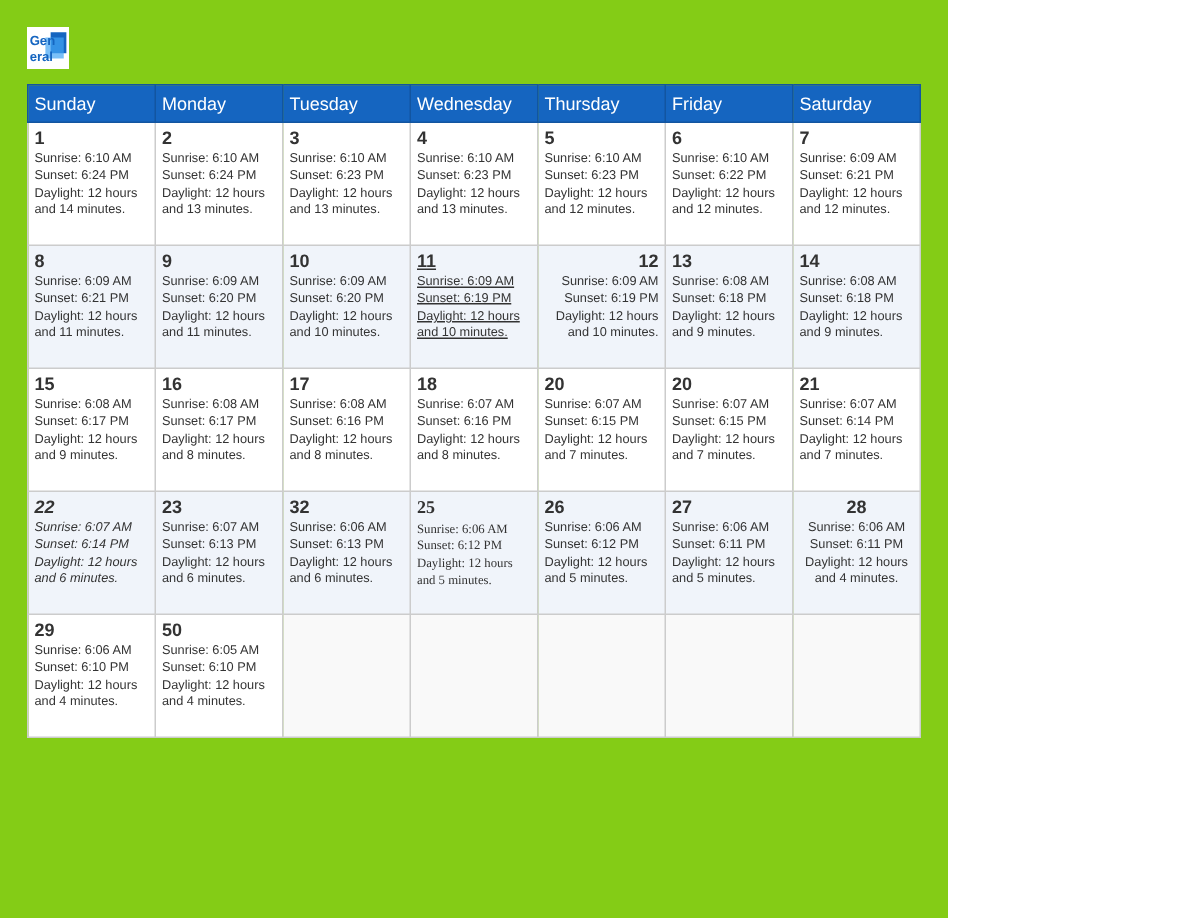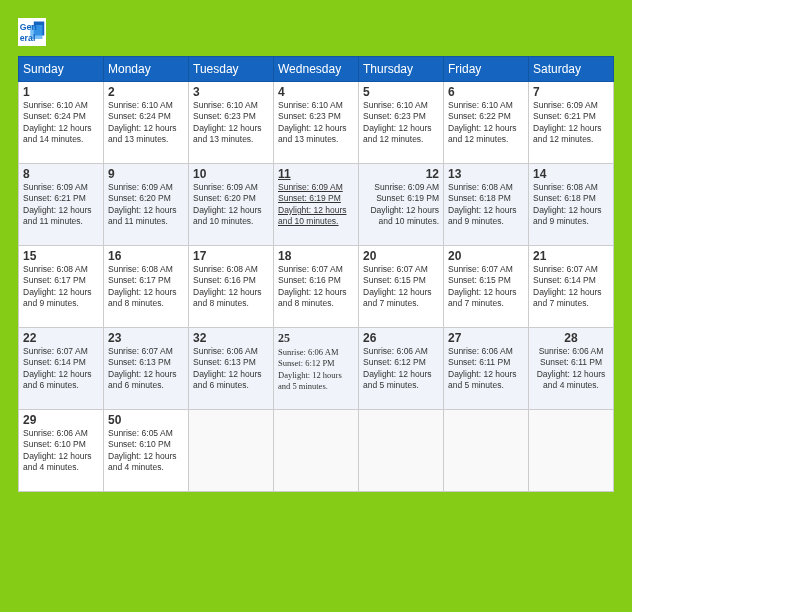--- a/index.html
+++ b/index.html
@@ -216,21 +216,21 @@
           <td>
             <span class="day-number">20</span>
             <div class="day-info">Sunrise: 6:07 AM<br>Sunset: 6:15 PM<br>Daylight: 12 hours and 7 minutes.</div>
           </td>
           <td>
             <span class="day-number">21</span>
             <div class="day-info">Sunrise: 6:07 AM<br>Sunset: 6:14 PM<br>Daylight: 12 hours and 7 minutes.</div>
           </td>
         </tr>
         <tr>
-          <td style="background: rgb(240, 244, 250);">
+          <td style="background: rgb(240, 244, 250); font-style: italic;">
             <span class="day-number">22</span>
             <div class="day-info">Sunrise: 6:07 AM<br>Sunset: 6:14 PM<br>Daylight: 12 hours and 6 minutes.</div>
           </td>
           <td style="background: rgb(240, 244, 250);">
             <span class="day-number">23</span>
             <div class="day-info">Sunrise: 6:07 AM<br>Sunset: 6:13 PM<br>Daylight: 12 hours and 6 minutes.</div>
           </td>
           <td style="background: rgb(240, 244, 250);">
             <span class="day-number">32</span>
             <div class="day-info">Sunrise: 6:06 AM<br>Sunset: 6:13 PM<br>Daylight: 12 hours and 6 minutes.</div>

